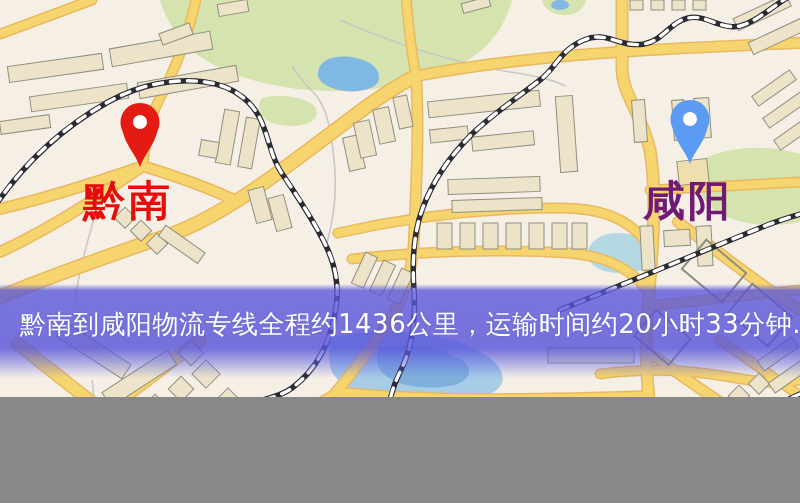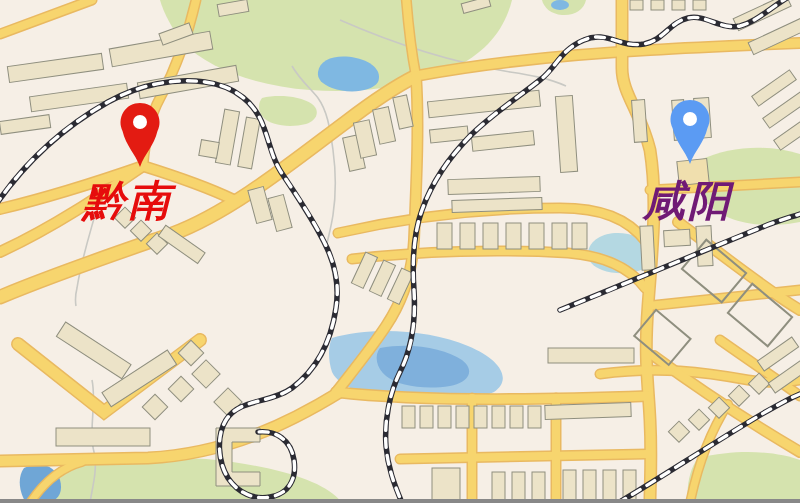--- a/index.html
+++ b/index.html
@@ -1,21 +1,20 @@
 <!DOCTYPE html>
 <html><head>
 <meta charset="utf-8">
 <style>
   html,body{margin:0;padding:0;background:#888;}
   *{box-sizing:border-box;}
   .stage{
-    position:relative;width:800px;height:499px;overflow:hidden;
+    position:relative;width:800px;height:397px;overflow:hidden;
     font-family:"DejaVu Sans","Liberation Sans",sans-serif;
     background:#f6efe6;
-    font-style:italic;
   }
   .stage svg.map{position:absolute;left:0;top:0;}
   .banner{
     position:absolute;left:0;top:284px;width:800px;height:94px;
     background:linear-gradient(180deg,
       rgba(90,86,220,0) 0%,
       rgba(88,84,218,0.78) 7%,
       rgba(88,84,218,0.82) 68%,
       rgba(100,104,226,0.48) 84%,
       rgba(130,140,238,0) 100%);
@@ -240,14 +239,17 @@
   </svg>
 
   <svg class="pin dest" viewBox="0 0 44 68">
     <path d="M22,66 C17,52 8,45 4.5,30 A19.5,19.5 0 1 1 39.5,30 C36,45 27,52 22,66 Z" fill="#5b9bf3"></path>
     <circle cx="22" cy="21" r="7" fill="#ffffff"></circle>
   </svg>
 
   <div class="place-label origin">黔南</div>
   <div class="place-label dest">咸阳</div>
 
+  <div class="banner">
+    <span>黔南到咸阳物流专线全程约1436公里，运输时间约20小时33分钟.</span>
+  </div>
 
 </div>
 
 </body></html>

